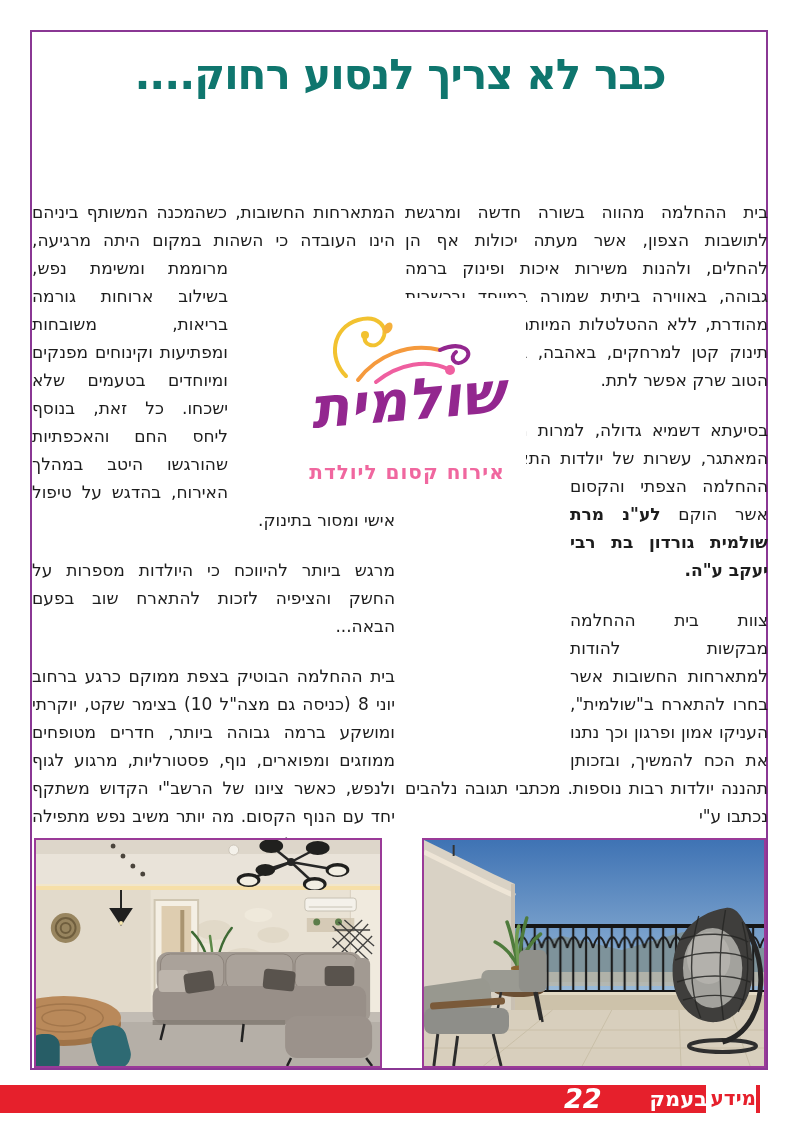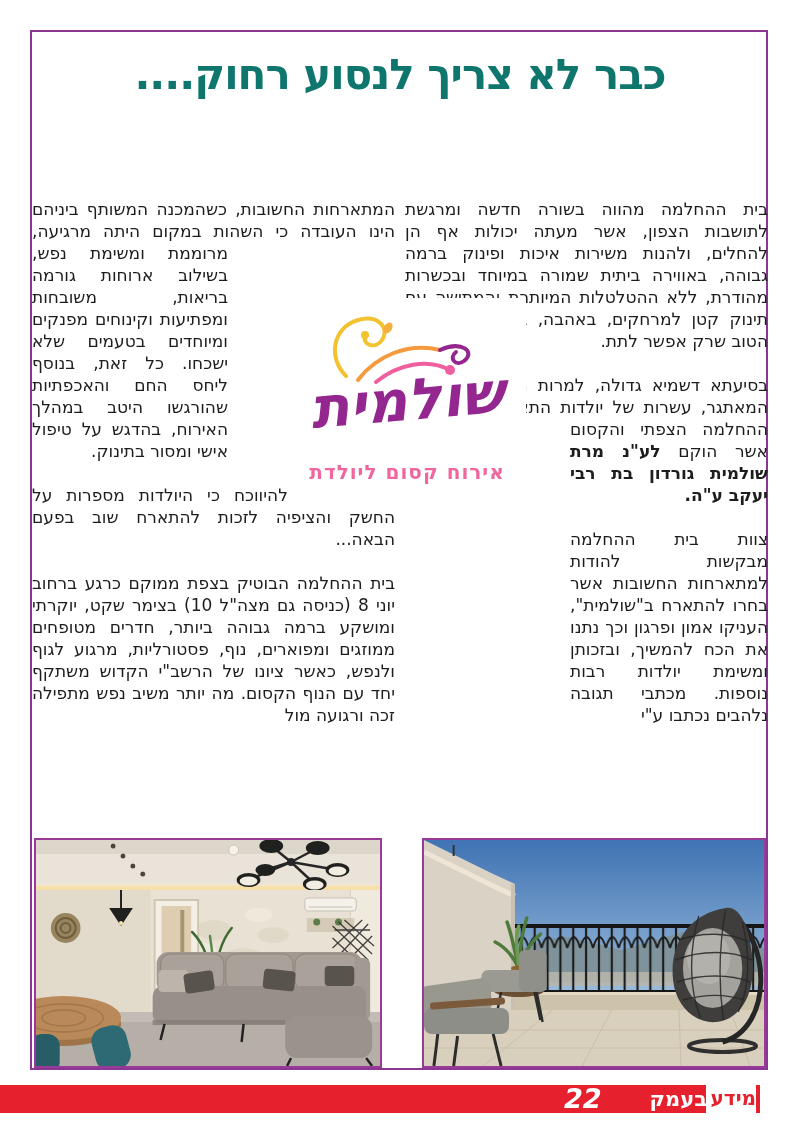--- a/index.html
+++ b/index.html
@@ -16,21 +16,21 @@
     color:#0f766e;font-size:42px;font-weight:700;letter-spacing:-1px;z-index:2;
   }
   .subtitle{
     position:absolute;top:119px;left:50px;right:50px;margin:0;text-align:center;
     color:#e0418f;font-size:23px;font-weight:700;line-height:29px;z-index:2;
   }
   .columns{
     position:absolute;top:198px;left:32px;width:736px;height:640px;overflow:hidden;
     display:flex;gap:10px;z-index:2;
   }
-  .col{width:363px;color:#1d1d1d;font-size:17px;line-height:22px;text-align:justify;}
+  .col{width:363px;color:#1d1d1d;font-size:17px;line-height:28px;text-align:justify;}
   .col p{margin:0 0 22px 0;}
   .col b{font-weight:700;}
   .spacer-left{float:left;width:156px;height:276px;margin-right:9px;}
   .spacer-right{float:right;width:158px;height:240px;margin-left:9px;}
   .logo{
     position:absolute;left:288px;top:298px;width:238px;height:208px;background:#fff;
     z-index:3;text-align:center;
   }
   .logo .flourish{position:absolute;top:0px;left:30px;}
   .logo .wordmark{
@@ -78,21 +78,21 @@
   <div class="border-frame"></div>
 
   <h1 class="headline">כבר לא צריך לנסוע רחוק....</h1>
 
   <div class="columns">
     <div class="col">
       <p>בית ההחלמה מהווה בשורה חדשה ומרגשת לתושבות הצפון, אשר מעתה יכולות אף הן להחלים, ולהנות משירות איכות ופינוק ברמה גבוהה, באווירה ביתית שמורה במיוחד ובכשרות מהודרת, ללא ההטלטלות המיותרת והמתישה עם תינוק קטן למרחקים, באהבה, בשמחה, עם כל הטוב שרק אפשר לתת.</p>
       <p>
         <span>בסיעתא דשמיא גדולה, למרות המצב המלחמתי המאתגר, עשרות של יולדות התארחו ונהנו בבית ההחלמה הצפתי </span><span class="spacer-left"></span><span>והקסום אשר הוקם </span><b>לע"נ מרת שולמית גורדון בת רבי יעקב ע"ה.</b>
       </p>
-      <p>צוות בית ההחלמה מבקשות להודות למתארחות החשובות אשר בחרו להתארח ב"שולמית", העניקו אמון ופרגון וכך נתנו את הכח להמשיך, ובזכותן ומשימת יולדות רבות נוספות. מכתבי תגובה נלהבים נכתבו ע"י</p>
+      <p>צוות בית ההחלמה מבקשות להודות למתארחות החשובות אשר בחרו להתארח ב"שולמית", העניקו אמון ופרגון וכך נתנו את הכח להמשיך, ובזכותן תהננה יולדות רבות נוספות. מכתבי תגובה נלהבים נכתבו ע"י</p>
     </div>
     <div class="col">
       <p>
         <span>המתארחות החשובות, כשהמכנה המשותף ביניהם הינו העובדה כי השהות במקום היתה מרגיעה, מרוממת ומשימת </span><span class="spacer-right"></span><span>נפש, בשילוב ארוחות גורמה בריאות, משובחות ומפתיעות וקינוחים מפנקים ומיוחדים בטעמים שלא ישכחו. כל זאת, בנוסף ליחס החם והאכפתיות שהורגשו היטב במהלך האירוח, בהדגש על טיפול אישי ומסור בתינוק.</span>
       </p>
       <p>מרגש ביותר להיווכח כי היולדות מספרות על החשק והציפיה לזכות להתארח שוב בפעם הבאה...</p>
       <p>בית ההחלמה הבוטיק בצפת ממוקם כרגע ברחוב יוני 8 (כניסה גם מצה"ל 10) בצימר שקט, יוקרתי ומושקע ברמה גבוהה ביותר, חדרים מטופחים ממוזגים ומפוארים, נוף, פסטורליות, מרגוע לגוף ולנפש, כאשר ציונו של הרשב"י הקדוש משתקף יחד עם הנוף הקסום. מה יותר משיב נפש מתפילה זכה ורגועה מול</p>
     </div>
   </div>
 

